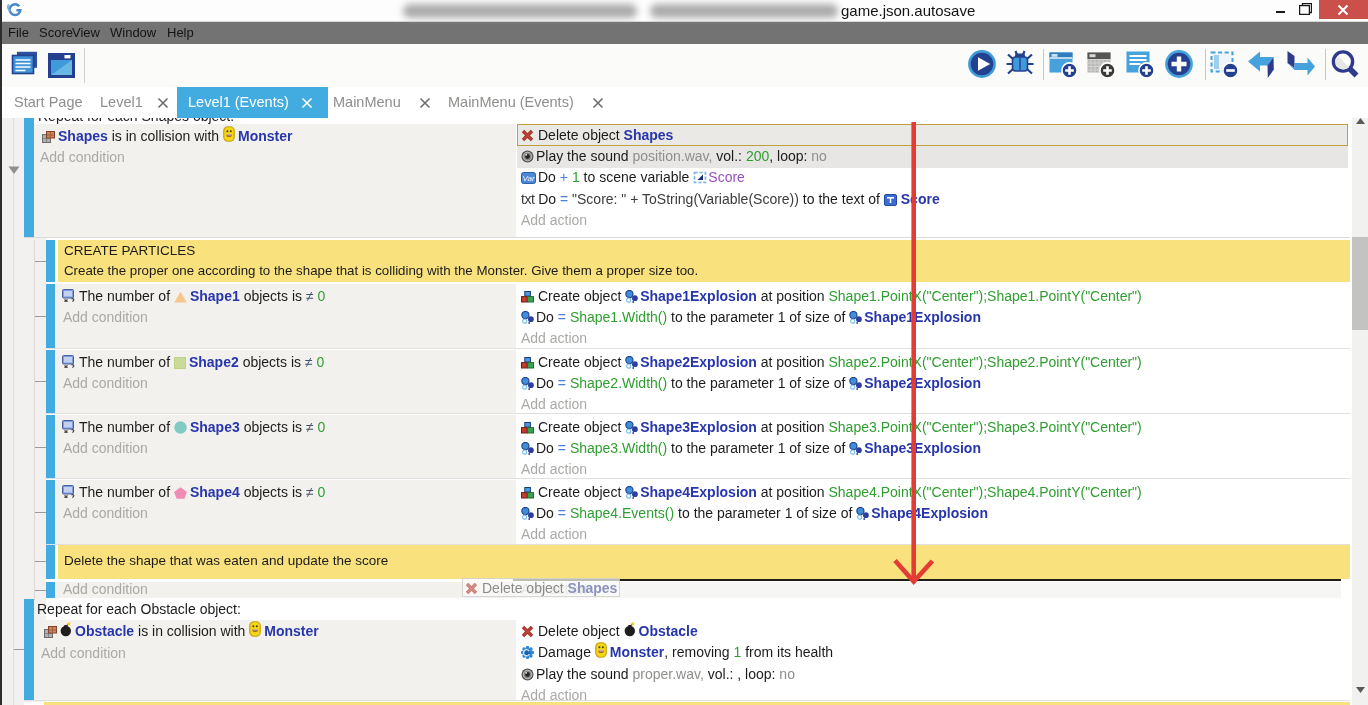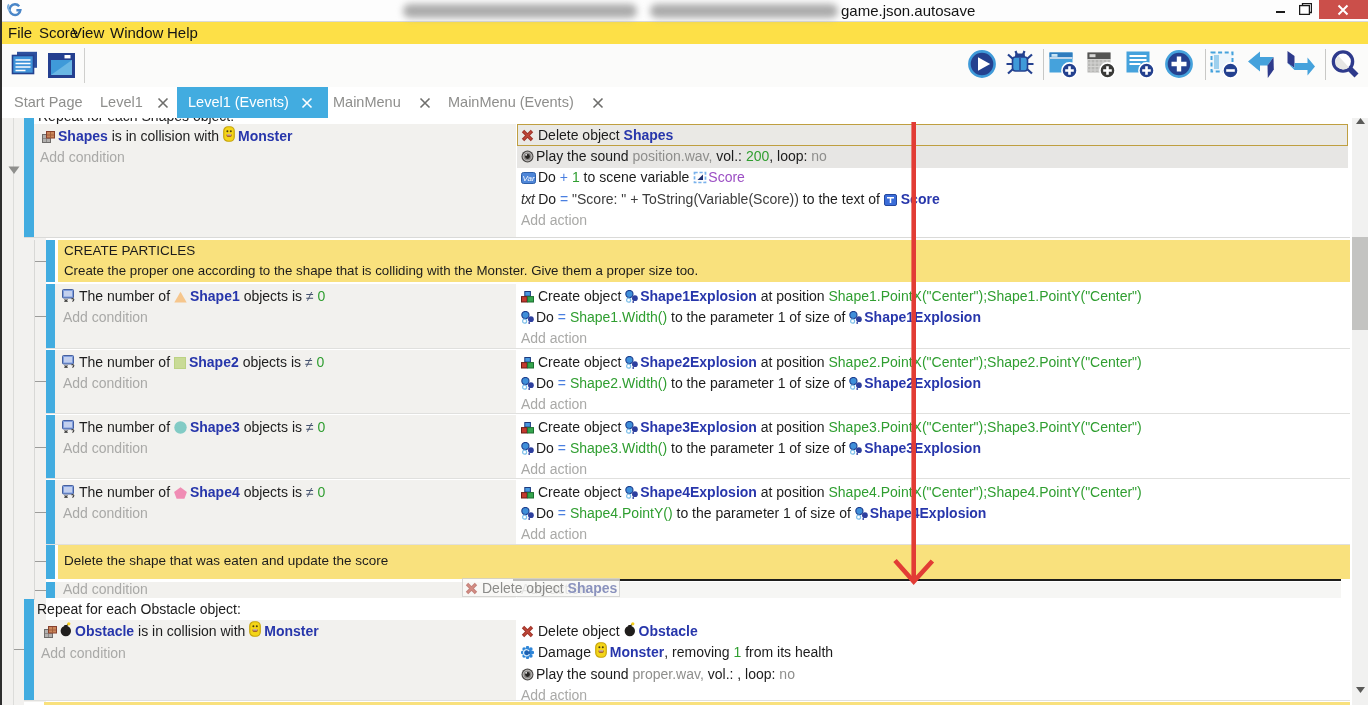--- a/index.html
+++ b/index.html
@@ -6,21 +6,21 @@
   font-family:"Liberation Sans",sans-serif;}
 .a{position:absolute}
 .row{position:absolute;height:21px;line-height:21px;font-size:14px;color:#1c1c1c;white-space:nowrap}
 .b{font-weight:bold;color:#2736ab}
 .g{color:#2f9e30}
 .op{color:#4a7fe0}
 .neq{color:#44516e}
 .dim{color:#8e8e8c}
 .add{color:#a9a9a7}
 .pu{color:#9c4fc4}
-.txti{font-style:italic;color:#3a3a3a;letter-spacing:-0.5px}
+.txti{color:#3a3a3a;letter-spacing:-0.5px}
 svg{display:inline-block}
 
 </style></head><body>
 <div class="a" style="left:0;top:0;width:1368px;height:22px;background:#fdfdfd;border-bottom:1px solid #d9d9d9;z-index:30">
 <svg class="a" style="left:7px;top:2px" width="15" height="16" viewBox="0 0 15 16">
       <path d="M12.2 4.2 A5.4 5.4 0 1 0 13.4 8.2 L9.4 8.2" stroke="#4a86c8" stroke-width="2.4" fill="none"></path>
       <path d="M2 2.5 A4 4 0 0 0 3.4 9" stroke="#7aaede" stroke-width="1.8" fill="none"></path>
     </svg>
 <div class="a" style="left:403px;top:4px;width:234px;height:14px;background:#ababab;border-radius:7px;filter:blur(3.5px)"></div>
 <div class="a" style="left:650px;top:4px;width:188px;height:14px;background:#ababab;border-radius:7px;filter:blur(3.5px)"></div>
@@ -29,21 +29,21 @@
 <svg class="a" style="left:1299px;top:3px" width="13" height="12" viewBox="0 0 13 12">
       <path d="M3.5 2.5 V0.5 H12.5 V9.5 H10.5" stroke="#1a1a1a" stroke-width="1.3" fill="none"></path>
       <rect x="0.6" y="2.6" width="9.8" height="8.8" fill="#fff" stroke="#1a1a1a" stroke-width="1.3"></rect>
     </svg>
 <div class="a" style="left:1319px;top:0;width:49px;height:19px;background:#cb4f4a">
       <svg class="a" style="left:18px;top:3.5px" width="12" height="12" viewBox="0 0 12 12">
         <path d="M1.5 1.5 L10.5 10.5 M10.5 1.5 L1.5 10.5" stroke="#fff" stroke-width="2"></path>
       </svg>
     </div>
 </div>
-<div class="a" style="left:0;top:22px;width:1368px;height:22px;background:#fde047;z-index:29;font-size:15px;color:#141414;line-height:22px">
+<div class="a" style="left:0;top:22px;width:1368px;height:22px;background:#737373;z-index:29;font-size:13px;color:#141414;line-height:22px">
 <span class="a" style="left:8px">File</span>
 <span class="a" style="left:39px">Score</span>
 <span class="a" style="left:72px">View</span>
 <span class="a" style="left:110px">Window</span>
 <span class="a" style="left:167px">Help</span>
 </div>
 <div class="a" style="left:0;top:44px;width:1368px;height:43px;background:#fbfbfa;z-index:28">
 <svg class="a" style="left:10px;top:7px" width="29" height="25" viewBox="0 0 29 25">
       <rect x="7" y="0.8" width="20" height="16" fill="#2c4f9e"></rect>
       <rect x="2.5" y="4.5" width="21" height="18" fill="#3f93d8" stroke="#24418f" stroke-width="1.6"></rect>
@@ -317,21 +317,21 @@
       <circle cx="4.4" cy="4" r="3.6" fill="#3f8fd9" stroke="#1d3f8f" stroke-width="1.1"></circle>
       <circle cx="9.9" cy="8.2" r="2.9" fill="#2d3f9e"></circle>
       <circle cx="3.6" cy="10.2" r="2" fill="none" stroke="#7fc0ea" stroke-width="1.2"></circle>
       <circle cx="8.2" cy="12" r="0.9" fill="#2d3f9e"></circle>
     </svg><b class="b">Shape4Explosion</b> at position <span class="g">Shape4.PointX("Center");Shape4.PointY("Center")</span></div>
 <div class="row" style="left:521px;top:503.4px"><svg style="vertical-align:-2px;margin-right:2px;margin-left:0px" width="13" height="13" viewBox="0 0 13 13">
       <circle cx="4.4" cy="4" r="3.6" fill="#3f8fd9" stroke="#1d3f8f" stroke-width="1.1"></circle>
       <circle cx="9.9" cy="8.2" r="2.9" fill="#2d3f9e"></circle>
       <circle cx="3.6" cy="10.2" r="2" fill="none" stroke="#7fc0ea" stroke-width="1.2"></circle>
       <circle cx="8.2" cy="12" r="0.9" fill="#2d3f9e"></circle>
-    </svg>Do <span class="op">=</span> <span class="g">Shape4.PointY()</span> to the parameter 1 of size of <svg style="vertical-align:-2px;margin-right:2px;margin-left:0px" width="13" height="13" viewBox="0 0 13 13">
+    </svg>Do <span class="op">=</span> <span class="g">Shape4.Events()</span> to the parameter 1 of size of <svg style="vertical-align:-2px;margin-right:2px;margin-left:0px" width="13" height="13" viewBox="0 0 13 13">
       <circle cx="4.4" cy="4" r="3.6" fill="#3f8fd9" stroke="#1d3f8f" stroke-width="1.1"></circle>
       <circle cx="9.9" cy="8.2" r="2.9" fill="#2d3f9e"></circle>
       <circle cx="3.6" cy="10.2" r="2" fill="none" stroke="#7fc0ea" stroke-width="1.2"></circle>
       <circle cx="8.2" cy="12" r="0.9" fill="#2d3f9e"></circle>
     </svg><b class="b">Shape4Explosion</b></div>
 <div class="row add" style="left:521px;top:524.4px">Add action</div>
 <div class="a" style="left:46px;top:543.8px;width:1304px;height:1px;background:#e0e0de"></div>
 <div class="a" style="left:46px;top:545px;width:9px;height:33.5px;background:#42ace0"></div>
 <div class="a" style="left:58px;top:545px;width:1292px;height:33.5px;background:#f9e17d"></div>
 <div class="row" style="left:64px;top:550px;font-size:13.5px">Delete the shape that was eaten and update the score</div>

